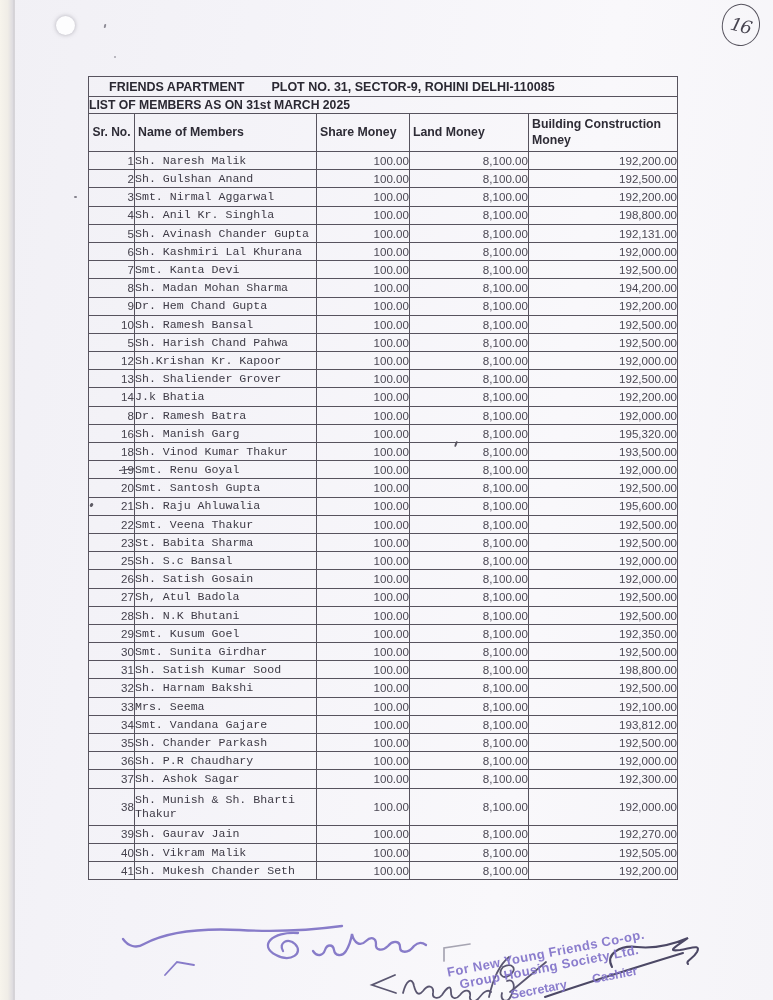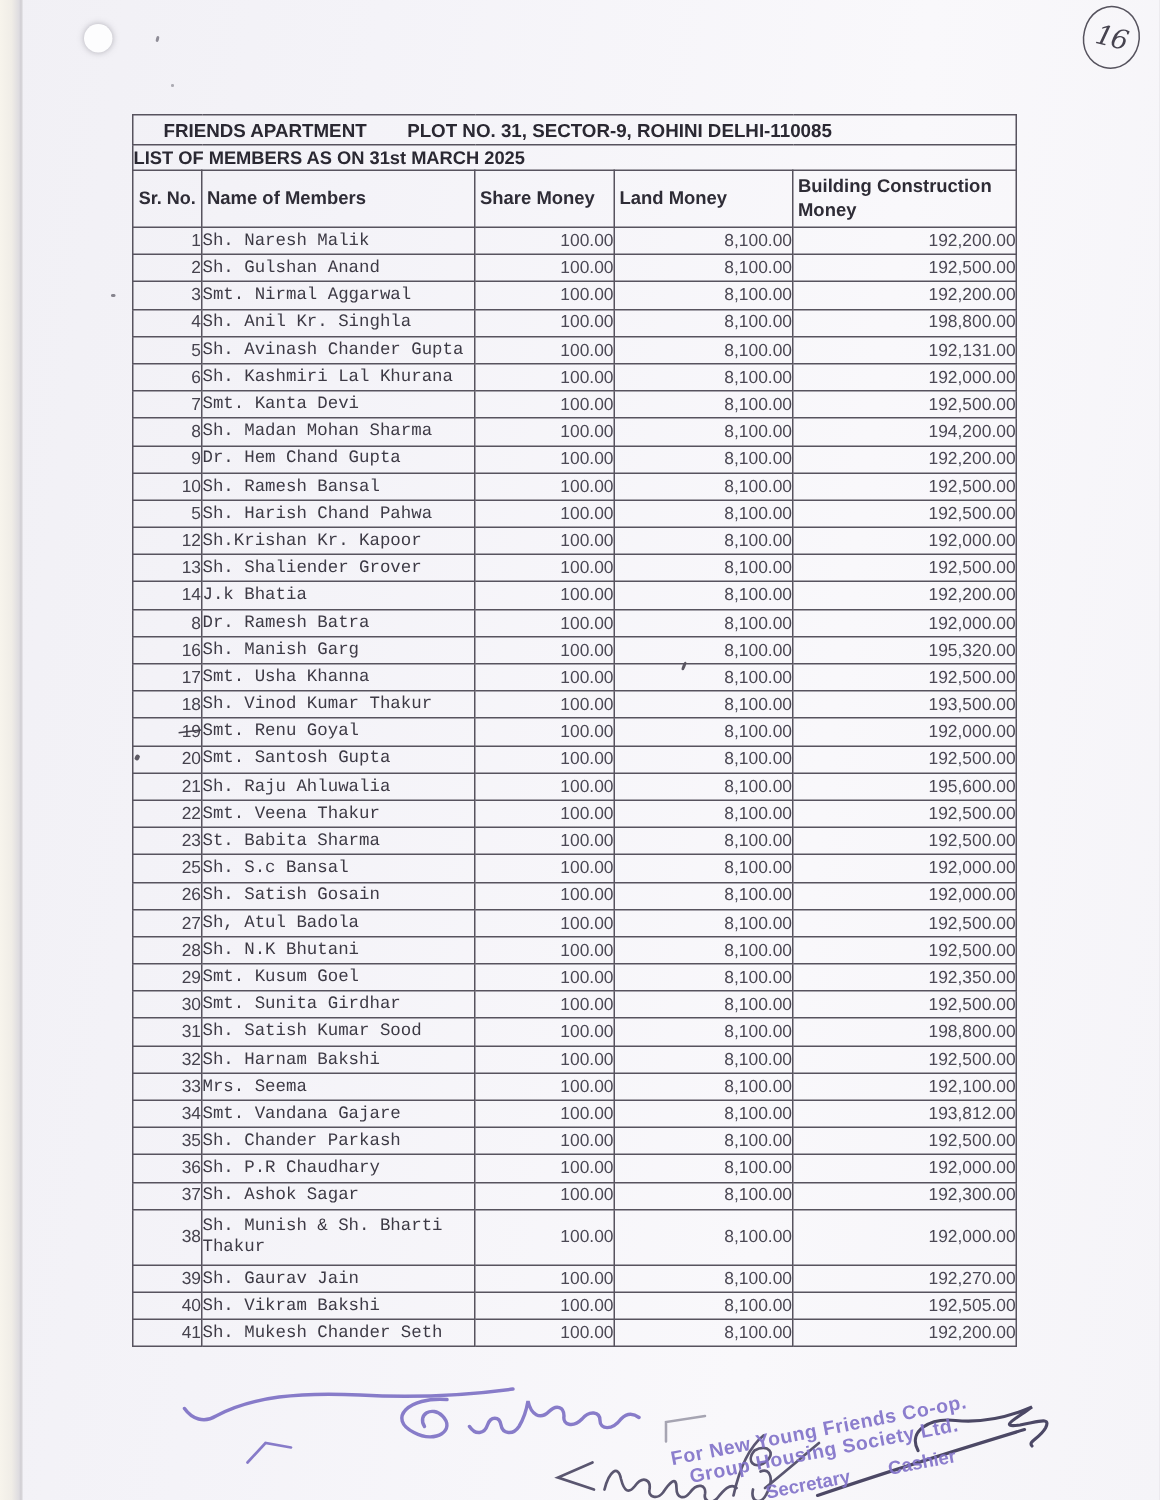--- a/index.html
+++ b/index.html
@@ -232,27 +232,20 @@
       <td class="c-bldg">192,000.00</td>
     </tr>
         <tr>
       <td class="c-sr"><span class="srv">16</span></td>
       <td class="c-name">Sh. Manish Garg</td>
       <td class="c-share">100.00</td>
       <td class="c-land">8,100.00</td>
       <td class="c-bldg">195,320.00</td>
     </tr>
         <tr>
-      <td class="c-sr"><span class="srv">17</span></td>
-      <td class="c-name">Smt. Usha Khanna</td>
-      <td class="c-share">100.00</td>
-      <td class="c-land">8,100.00</td>
-      <td class="c-bldg">192,500.00</td>
-    </tr>
-        <tr>
       <td class="c-sr"><span class="srv">18</span></td>
       <td class="c-name">Sh. Vinod Kumar Thakur</td>
       <td class="c-share">100.00</td>
       <td class="c-land">8,100.00</td>
       <td class="c-bldg">193,500.00</td>
     </tr>
         <tr class="strike">
       <td class="c-sr"><span class="srv">19</span></td>
       <td class="c-name">Smt. Renu Goyal</td>
       <td class="c-share">100.00</td>
@@ -387,21 +380,21 @@
     </tr>
         <tr>
       <td class="c-sr"><span class="srv">39</span></td>
       <td class="c-name">Sh. Gaurav Jain</td>
       <td class="c-share">100.00</td>
       <td class="c-land">8,100.00</td>
       <td class="c-bldg">192,270.00</td>
     </tr>
         <tr>
       <td class="c-sr"><span class="srv">40</span></td>
-      <td class="c-name">Sh. Vikram Bakshi</td>
+      <td class="c-name">Sh. Vikram Malik</td>
       <td class="c-share">100.00</td>
       <td class="c-land">8,100.00</td>
       <td class="c-bldg">192,505.00</td>
     </tr>
         <tr>
       <td class="c-sr"><span class="srv">41</span></td>
       <td class="c-name">Sh. Mukesh Chander Seth</td>
       <td class="c-share">100.00</td>
       <td class="c-land">8,100.00</td>
       <td class="c-bldg">192,200.00</td>

